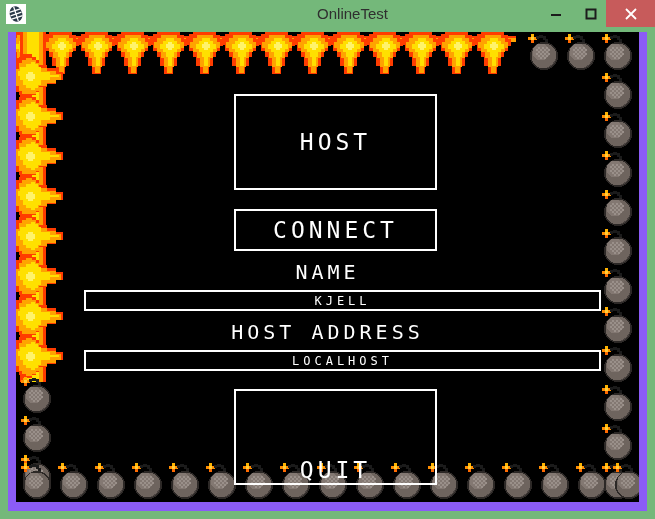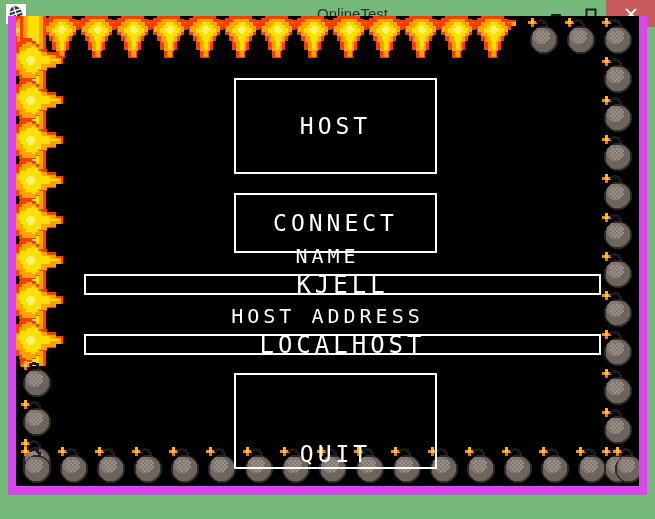--- a/index.html
+++ b/index.html
@@ -65,24 +65,24 @@
   #btn-max { left: 576px; width: 30px; }
   #btn-close {
     left: 606px; width: 49px;
     background: #c75b5b;
   }
   .winbtn svg { display: block; }
 
   
   #game-frame {
     position: absolute;
-    left: 8px; top: 16px;
+    left: 8px; top: 32px;
     width: 639px;
     height: 479px;
-    background: #d946ef;
+    background: #8b5cf6;
     overflow: hidden;
   }
   #game-canvas {
     position: absolute;
     left: 8px; top: 0px;
     width: 623px;
     height: 470px;
     background: #000000;
     overflow: hidden;
   }
@@ -121,21 +121,21 @@
     display: flex;
     align-items: center;
     justify-content: center;
     padding: 0;
     cursor: pointer;
   }
   .menu-button .pixel-text {
     font-size: 23px;
   }
   #host-button    { left: 218px; top: 62px;  width: 203px; height: 96px; }
-  #connect-button { left: 218px; top: 177px; width: 203px; height: 60px; }
+  #connect-button { left: 218px; top: 177px; width: 203px; height: 42px; }
   #quit-button    { left: 218px; top: 357px; width: 203px; height: 96px; align-items: flex-end; }
 
   .field-label {
     position: absolute;
     width: 623px;
     left: 0;
     font-size: 20px;
   }
   #name-label { top: 228px; }
   #host-address-label { top: 288px; }
@@ -146,21 +146,21 @@
     width: 517px;
     height: 21px;
     border: 2px solid #ffffff;
     background: transparent;
     box-sizing: border-box;
     display: flex;
     align-items: center;
     justify-content: center;
     cursor: text;
   }
-  .text-field .pixel-text { font-size: 24px; }
+  .text-field .pixel-text { font-size: 12px; }
   #name-field { top: 258px; }
   #host-address-field { top: 318px; }
 </style>
 </head>
 <body>
 
 <div id="window">
 
   <div id="titlebar">
 

